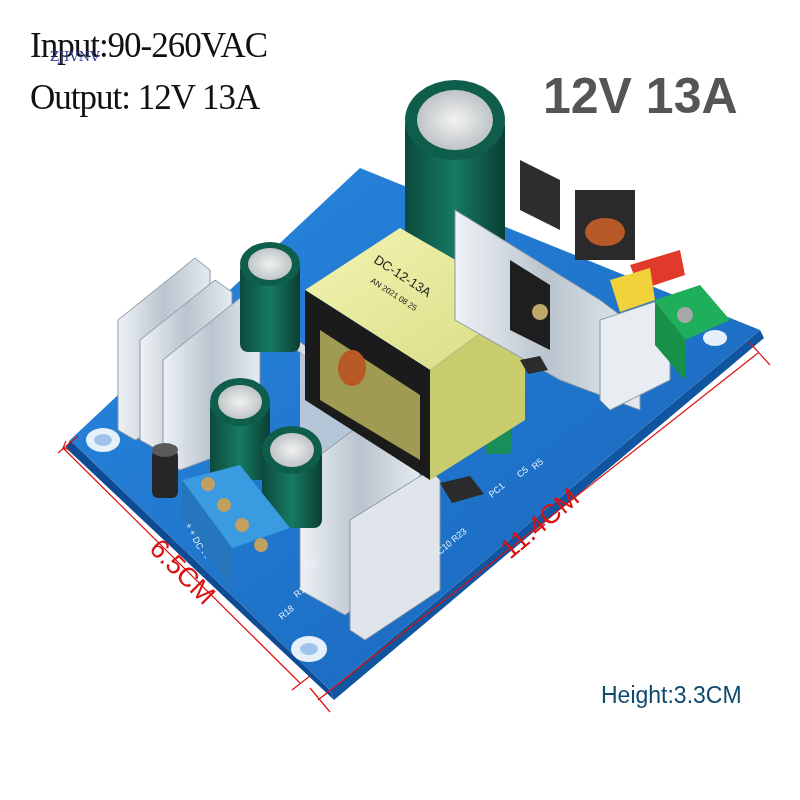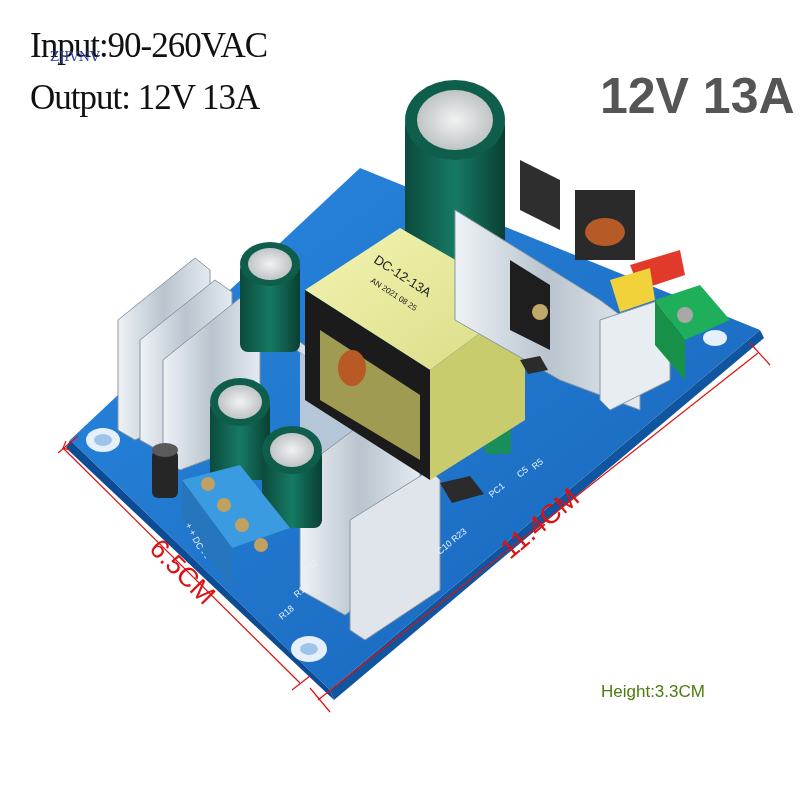--- a/index.html
+++ b/index.html
@@ -1,22 +1,22 @@
 <!DOCTYPE html>
 <html><head>
 <meta charset="utf-8">
 <style>
   html, body { margin:0; padding:0; background:#ffffff; }
   body { width:800px; height:800px; position:relative; overflow:hidden; font-family:"Liberation Sans", sans-serif; }
   .spec-line { position:absolute; left:30px; font-family:Liberation Serif, serif; color:#111; font-size:35px; letter-spacing:-1px; white-space:nowrap; }
   #spec-input { top:26px; }
   #spec-output { top:78px; }
   #watermark { position:absolute; left:50px; top:49px; font-family:"DejaVu Serif", serif; font-size:13px; color:#2a3aa0; letter-spacing:0; }
-  #headline { position:absolute; left:600px; top:67px; font-family:"Liberation Sans", sans-serif; font-weight:bold; font-size:50px; color:#555555; white-space:nowrap; }
-  #height-note { position:absolute; left:601px; top:682px; font-family:"Liberation Sans", sans-serif; font-size:17px; color:#4d7c0f; white-space:nowrap; }
+  #headline { position:absolute; left:543px; top:67px; font-family:"Liberation Sans", sans-serif; font-weight:bold; font-size:50px; color:#555555; white-space:nowrap; }
+  #height-note { position:absolute; left:601px; top:682px; font-family:"Liberation Sans", sans-serif; font-size:23px; color:#0c4a6e; white-space:nowrap; }
   #photo { position:absolute; left:0; top:0; width:800px; height:800px; }
   .dim-label { font-family:"Liberation Sans", sans-serif; font-size:27px; fill:#dd1111; }
   .silk { font-family:"Liberation Sans", sans-serif; fill:#e8f2ff; font-size:9px; }
   .xfmr-text { font-family:"Liberation Sans", sans-serif; fill:#222; }
 </style>
 </head>
 <body>
 
 <svg id="photo" viewBox="0 0 800 800" xmlns="http://www.w3.org/2000/svg">
   <defs>

